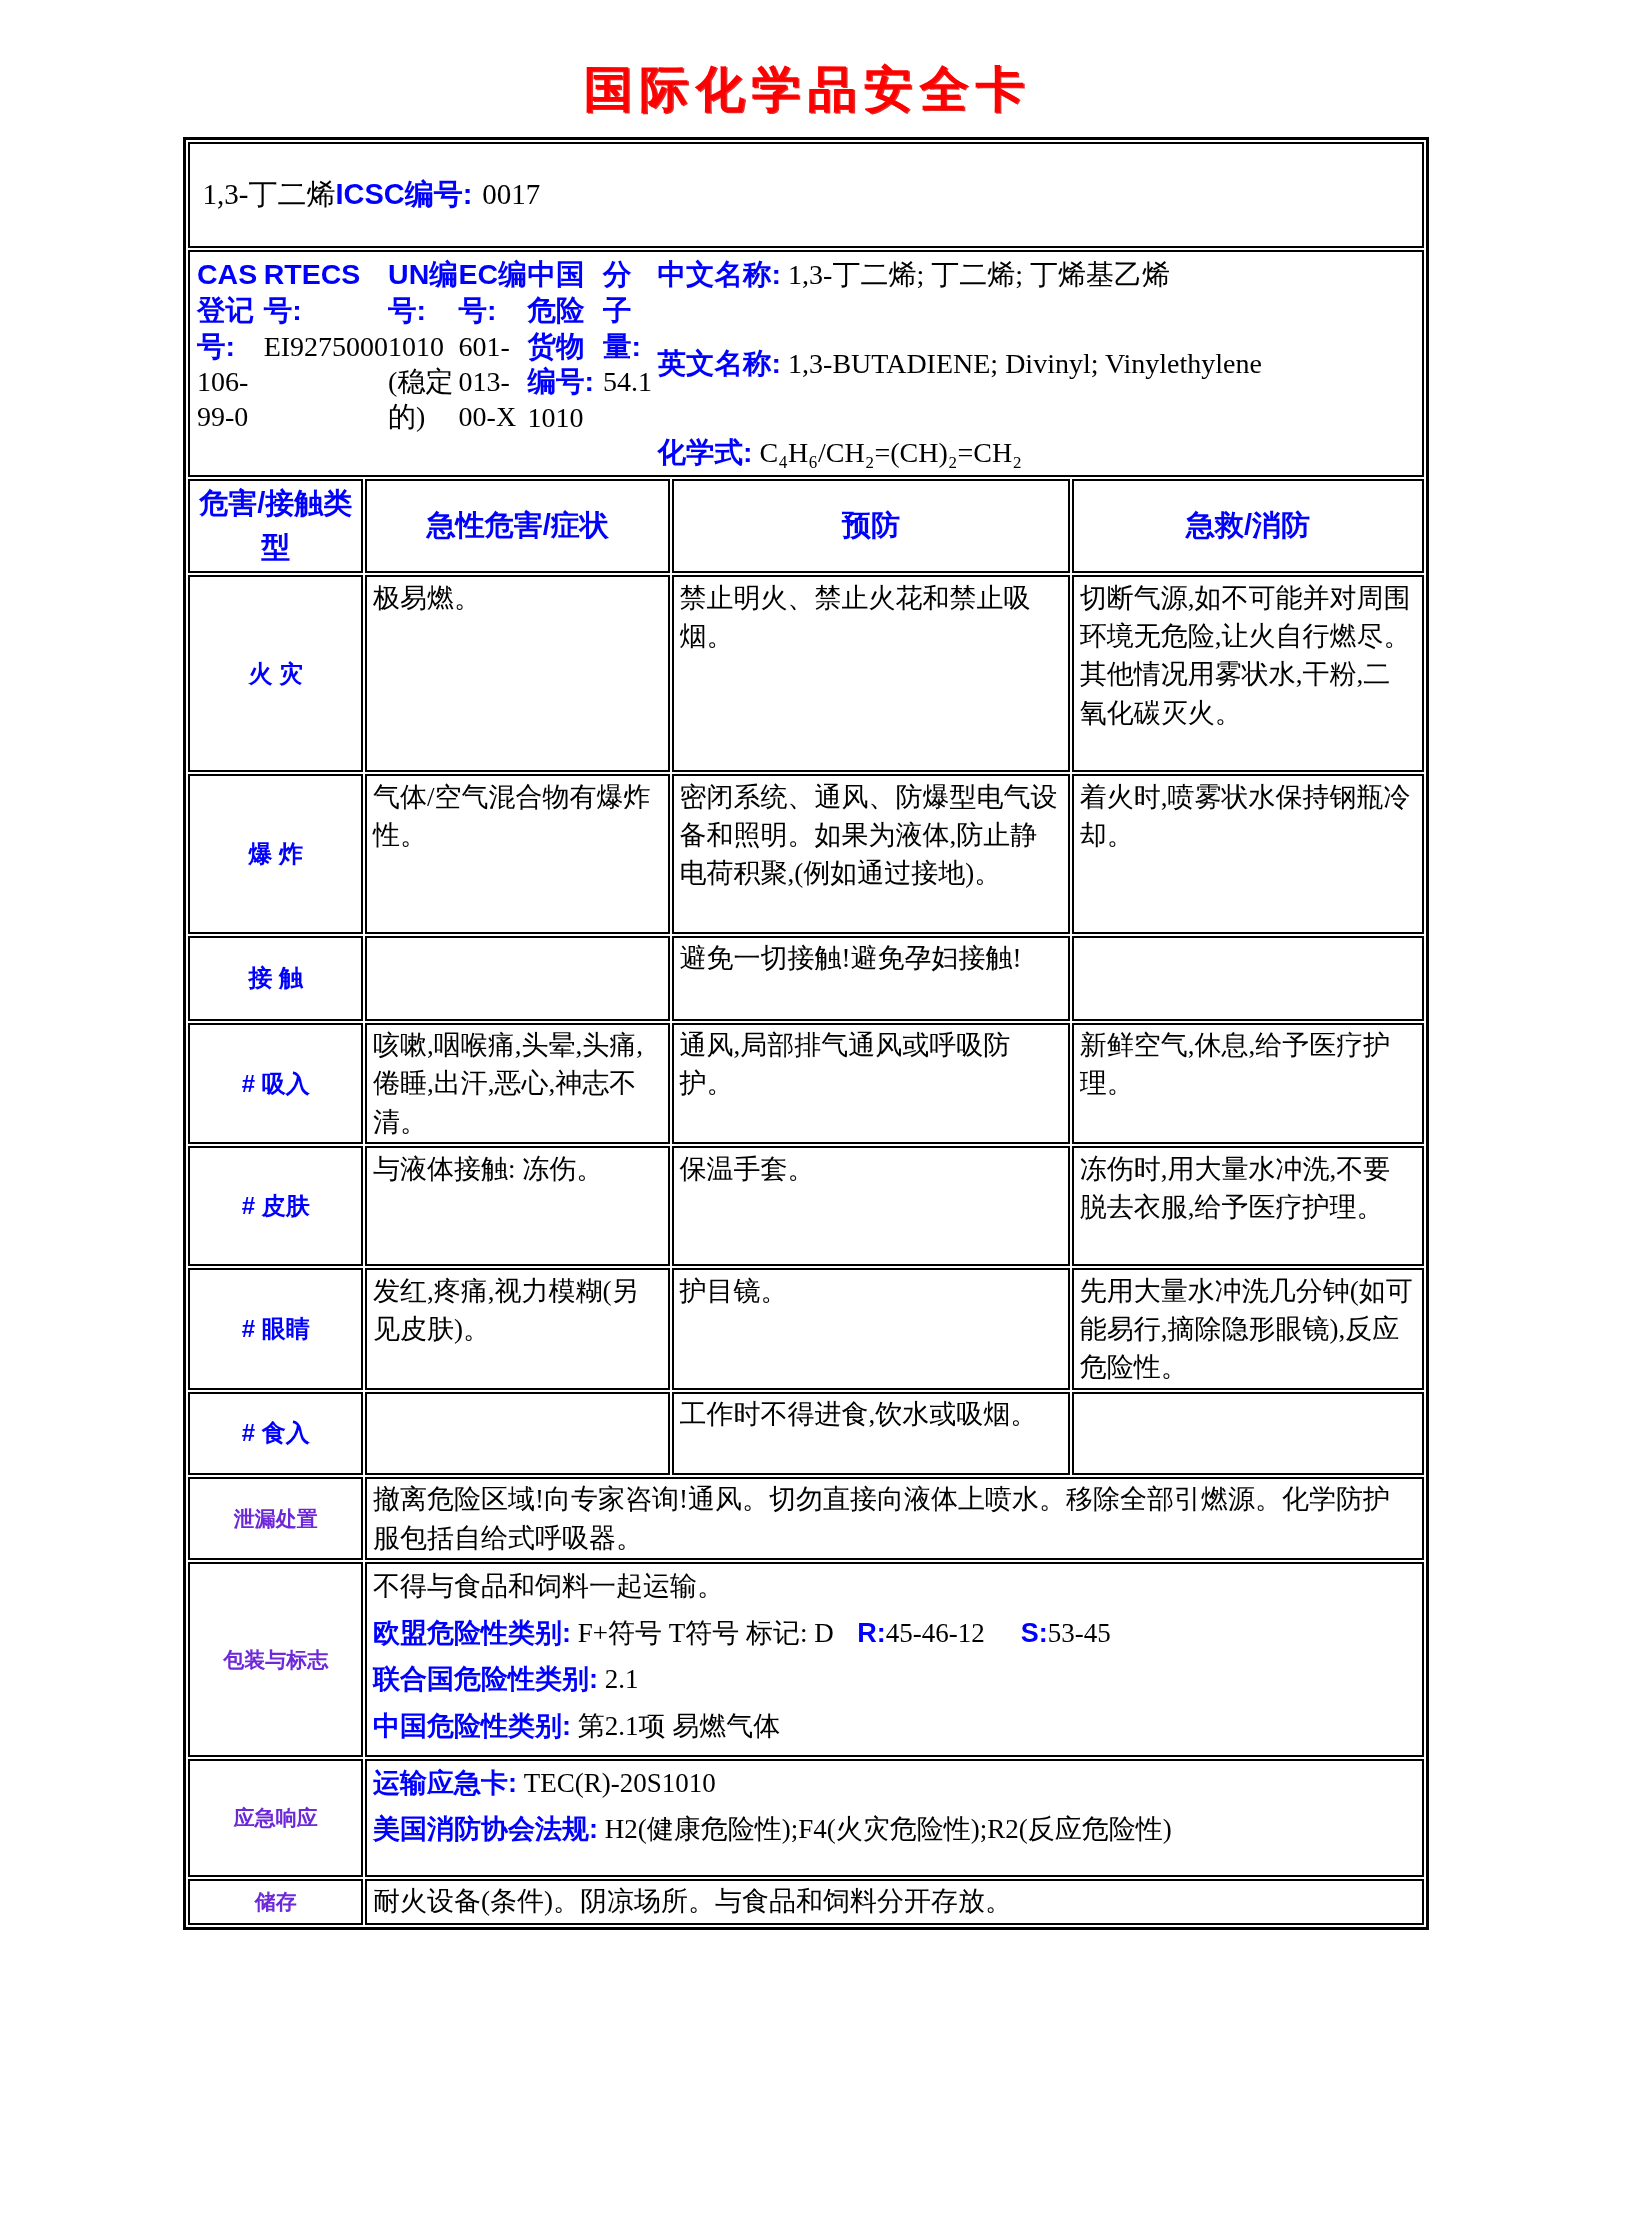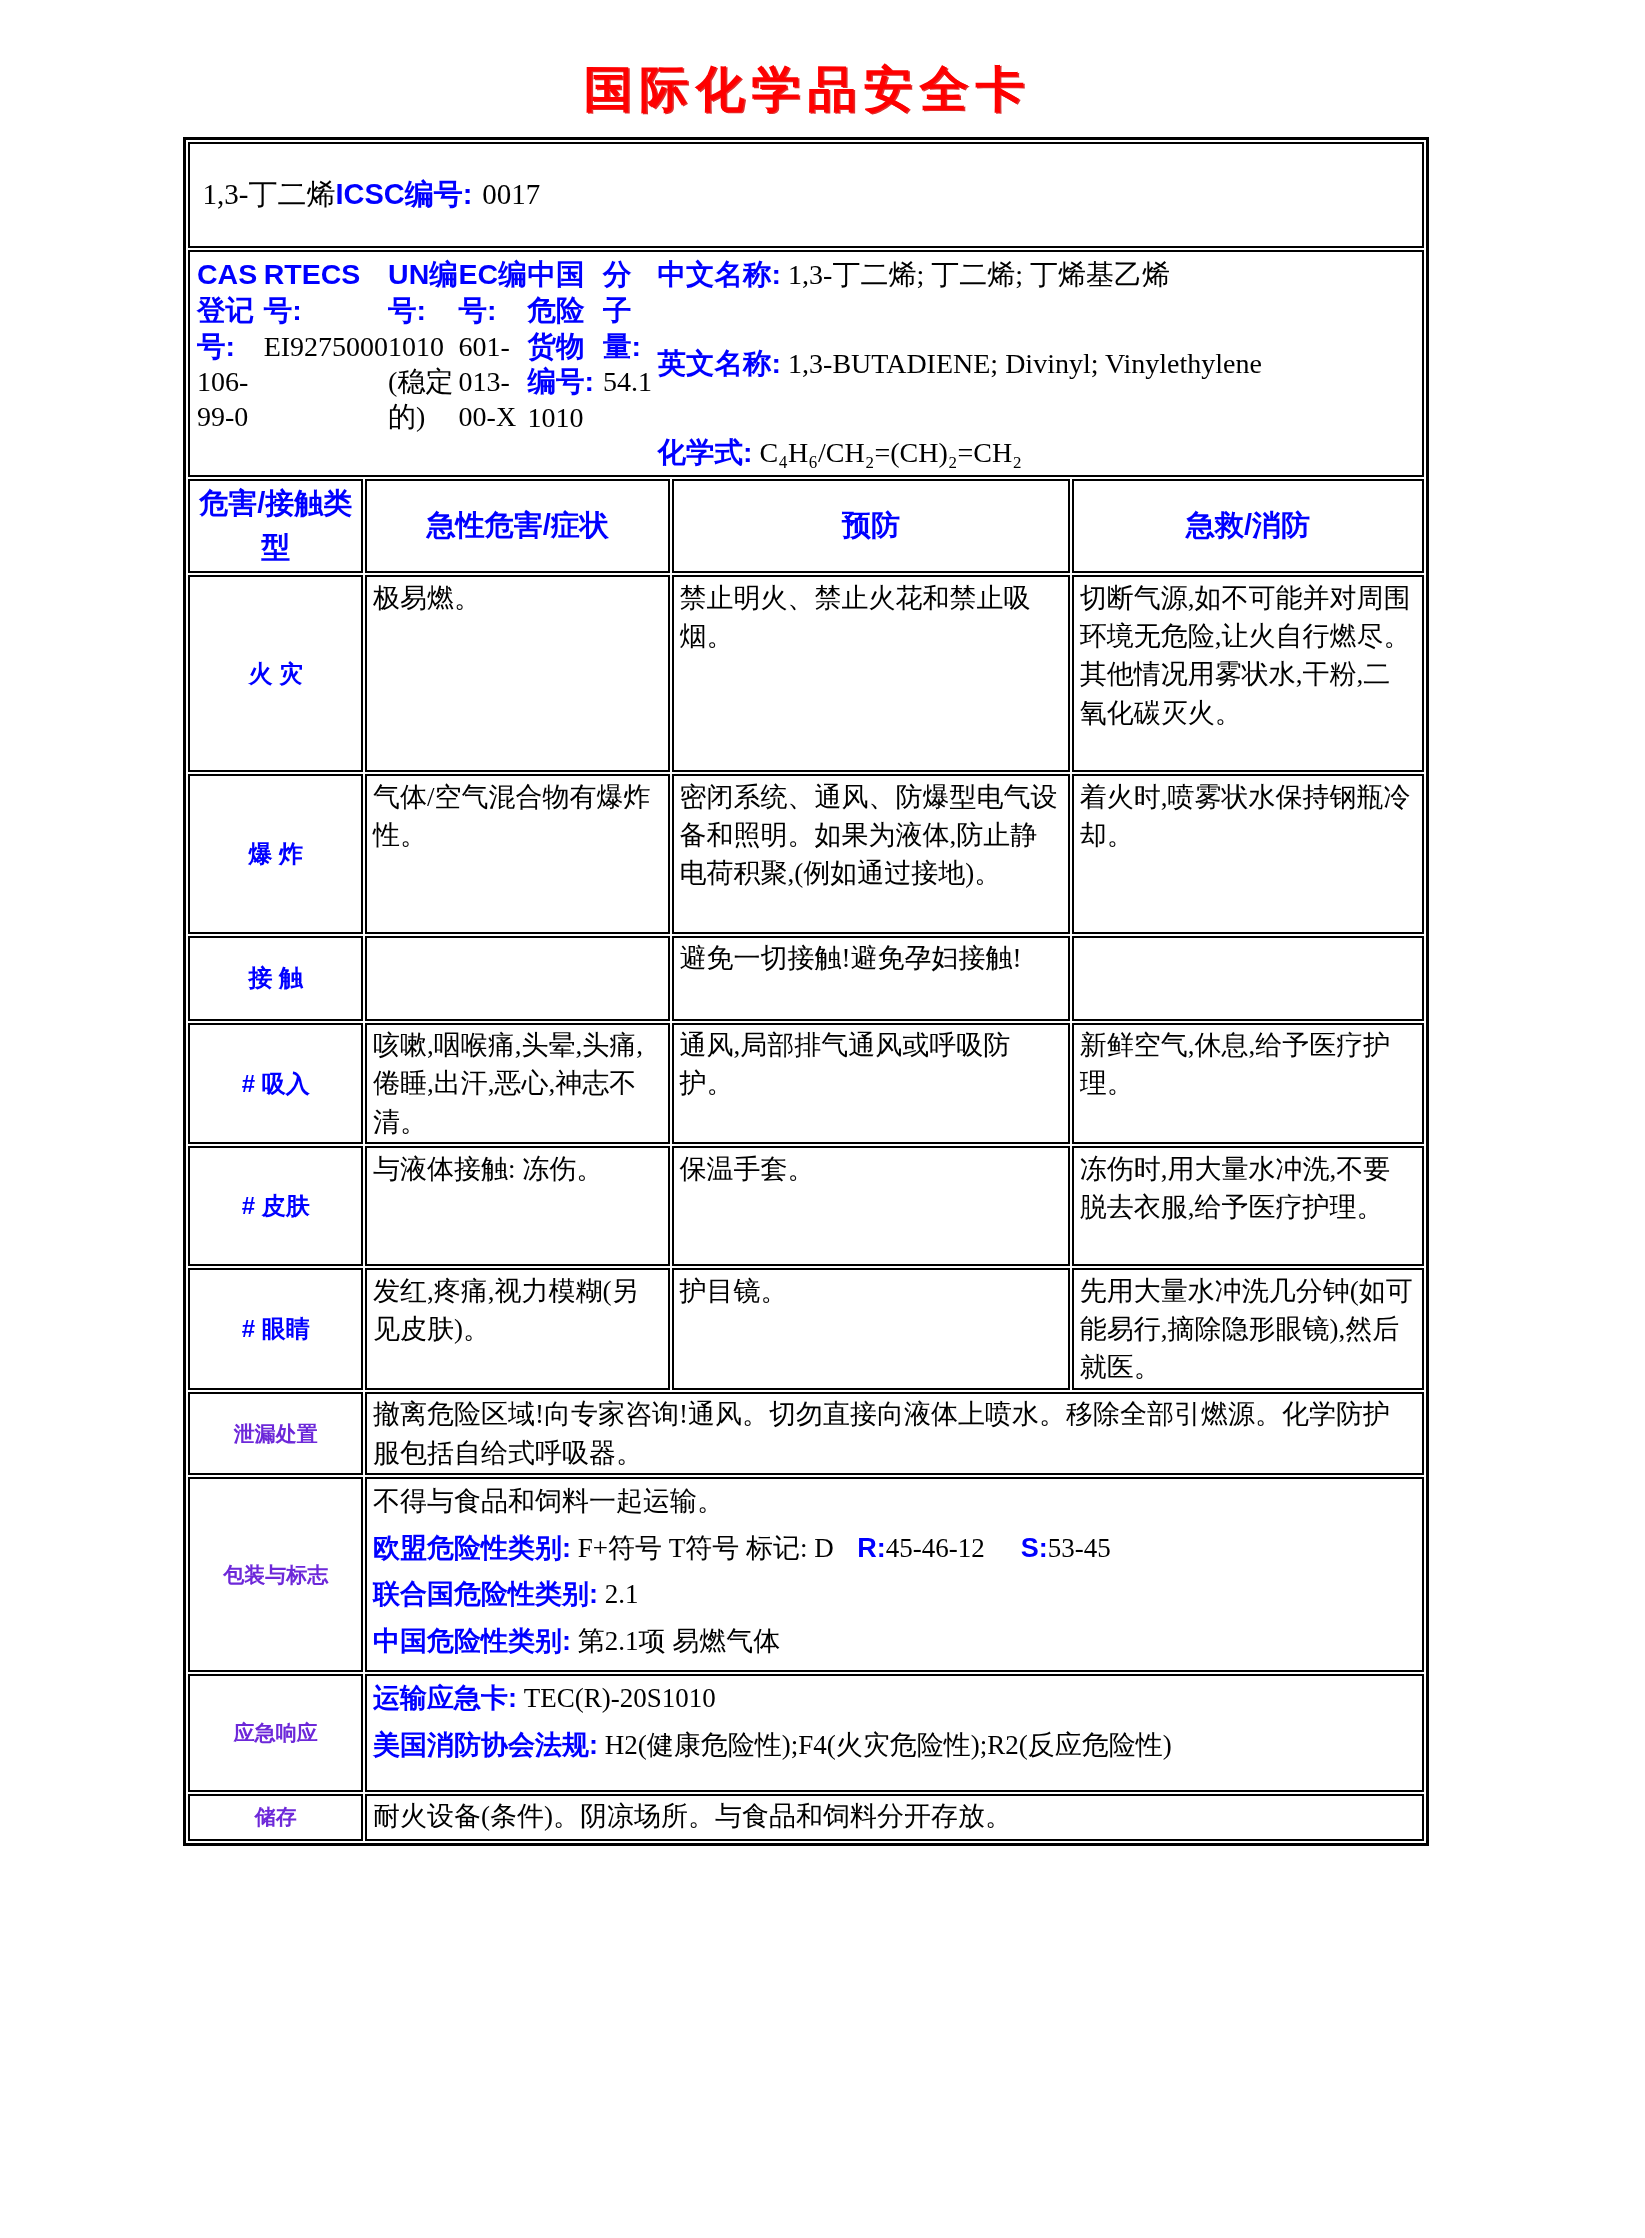--- a/index.html
+++ b/index.html
@@ -145,23 +145,29 @@
       <td class="rowlabel"># 皮肤</td>
       <td class="content">与液体接触: 冻伤。</td>
       <td class="content">保温手套。</td>
       <td class="content">冻伤时,用大量水冲洗,不要脱去衣服,给予医疗护理。</td>
     </tr>
 
     <tr class="r-eye">
       <td class="rowlabel"># 眼睛</td>
       <td class="content">发红,疼痛,视力模糊(另见皮肤)。</td>
       <td class="content">护目镜。</td>
-      <td class="content">先用大量水冲洗几分钟(如可能易行,摘除隐形眼镜),然后就医。</td>
-    </tr>
-
+      <td class="content">先用大量水冲洗几分钟(如可能易行,摘除隐形眼镜),反应危险性。</td>
+    </tr>
+
+    <tr class="r-ing">
+      <td class="rowlabel"># 食入</td>
+      <td class="content"></td>
+      <td class="content">工作时不得进食,饮水或吸烟。</td>
+      <td class="content"></td>
+    </tr>
 
     <tr class="r-spill">
       <td class="sectlabel">泄漏处置</td>
       <td colspan="3" class="content">撤离危险区域!向专家咨询!通风。切勿直接向液体上喷水。移除全部引燃源。化学防护服包括自给式呼吸器。</td>
     </tr>
 
     <tr class="r-pack">
       <td class="sectlabel">包装与标志</td>
       <td colspan="3" class="content">
         <div class="sect-line">不得与食品和饲料一起运输。</div>

